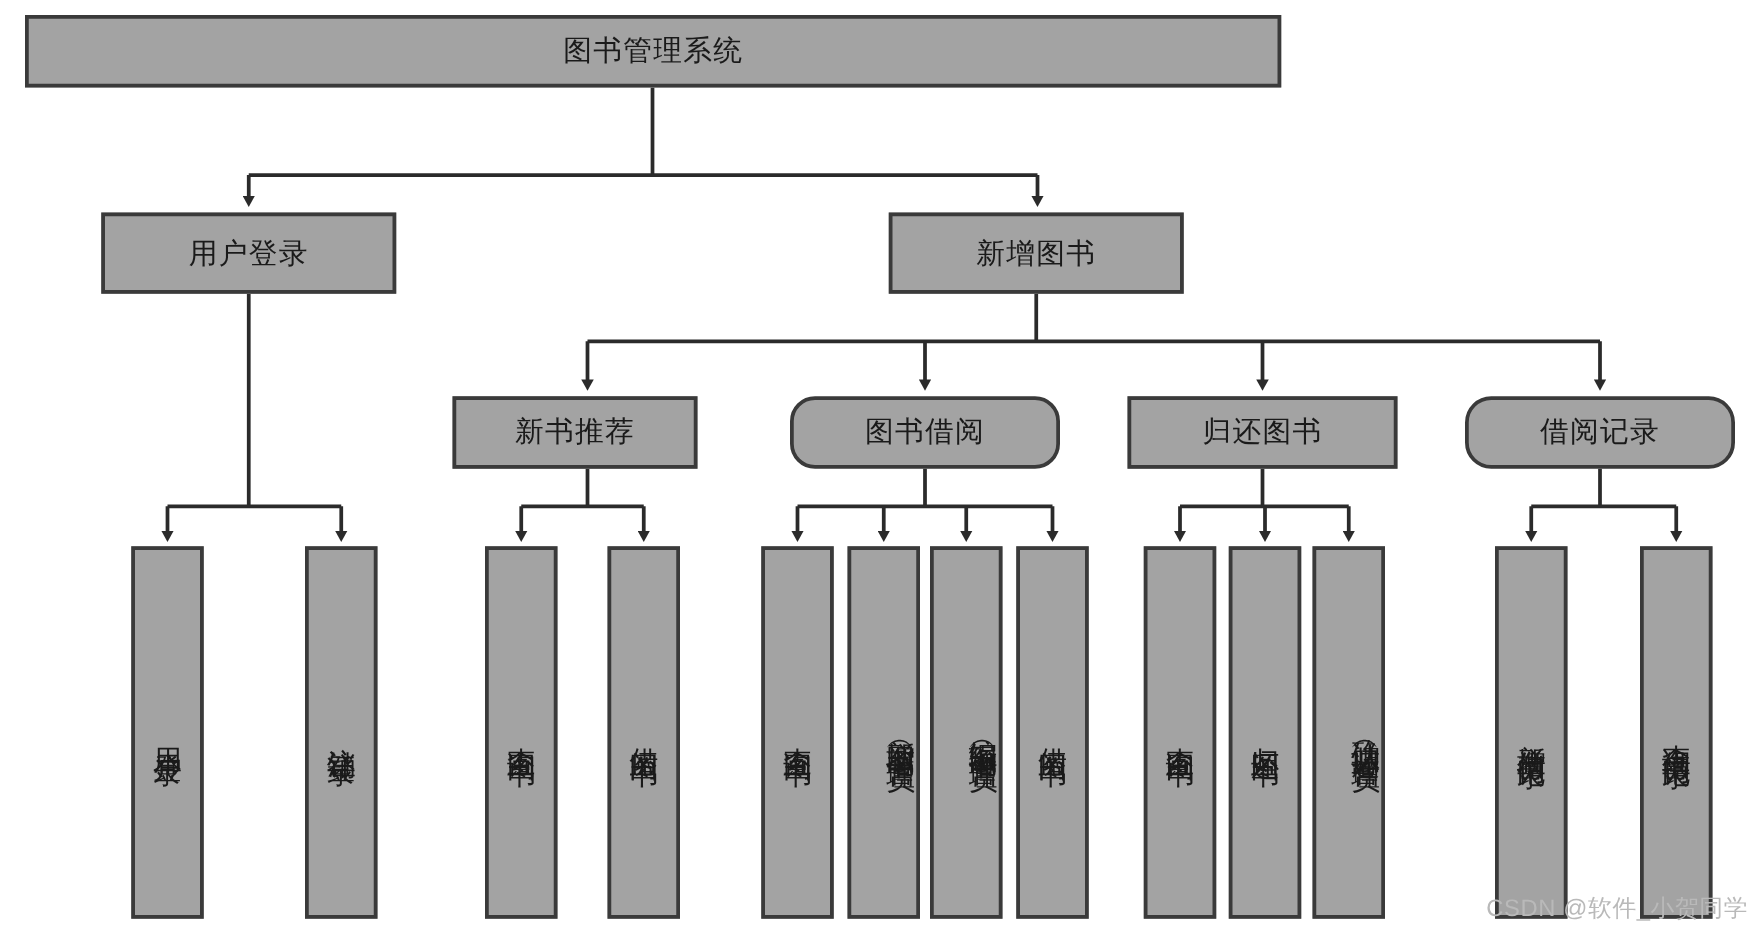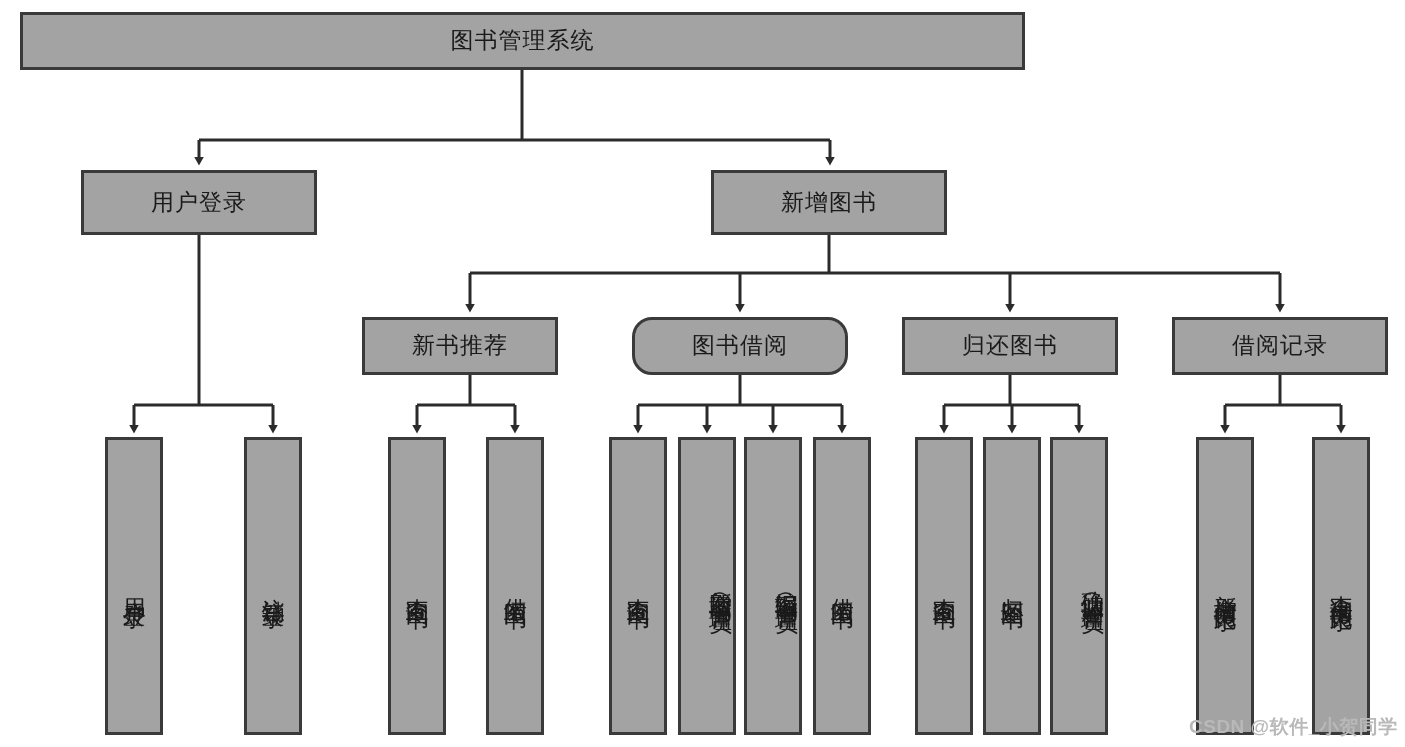--- a/index.html
+++ b/index.html
@@ -60,21 +60,20 @@
   }
   #watermark {
     position: absolute;
     left: 1189px;
     top: 714px;
     font-size: 19px;
     color: #b9b9b9;
     letter-spacing: 0.5px;
     z-index: 5;
     white-space: nowrap;
-    font-weight: bold;
   }
 </style>
 </head>
 <body>
 
 <div id="diagram-root">
 
   <svg id="edge-layer" viewBox="0 0 1405 747" xmlns="http://www.w3.org/2000/svg">
     <defs>
       <marker id="arrow" markerWidth="9" markerHeight="10" refX="1.5" refY="5" orient="auto" markerUnits="userSpaceOnUse">
@@ -150,21 +149,21 @@
 
   <div class="node horiz" style="left:362px; top:317px; width:196px; height:58px;">
     <span class="node-label">新书推荐</span>
   </div>
   <div class="node horiz" style="left:632px; top:317px; width:216px; height:58px;border-radius:20px;">
     <span class="node-label">图书借阅</span>
   </div>
   <div class="node horiz" style="left:902px; top:317px; width:216px; height:58px;">
     <span class="node-label">归还图书</span>
   </div>
-  <div class="node horiz" style="left:1172px; top:317px; width:216px; height:58px;">
+  <div class="node horiz" style="left:1172px; top:317px; width:216px; height:58px;border-radius:21px;">
     <span class="node-label">借阅记录</span>
   </div>
 
   <div class="node vert mid" style="left:105px; top:437px; width:58px; height:298px;">
     <span class="node-label">用户登录</span>
   </div>
   <div class="node vert mid" style="left:244px; top:437px; width:58px; height:298px;">
     <span class="node-label">注销登录</span>
   </div>
 

